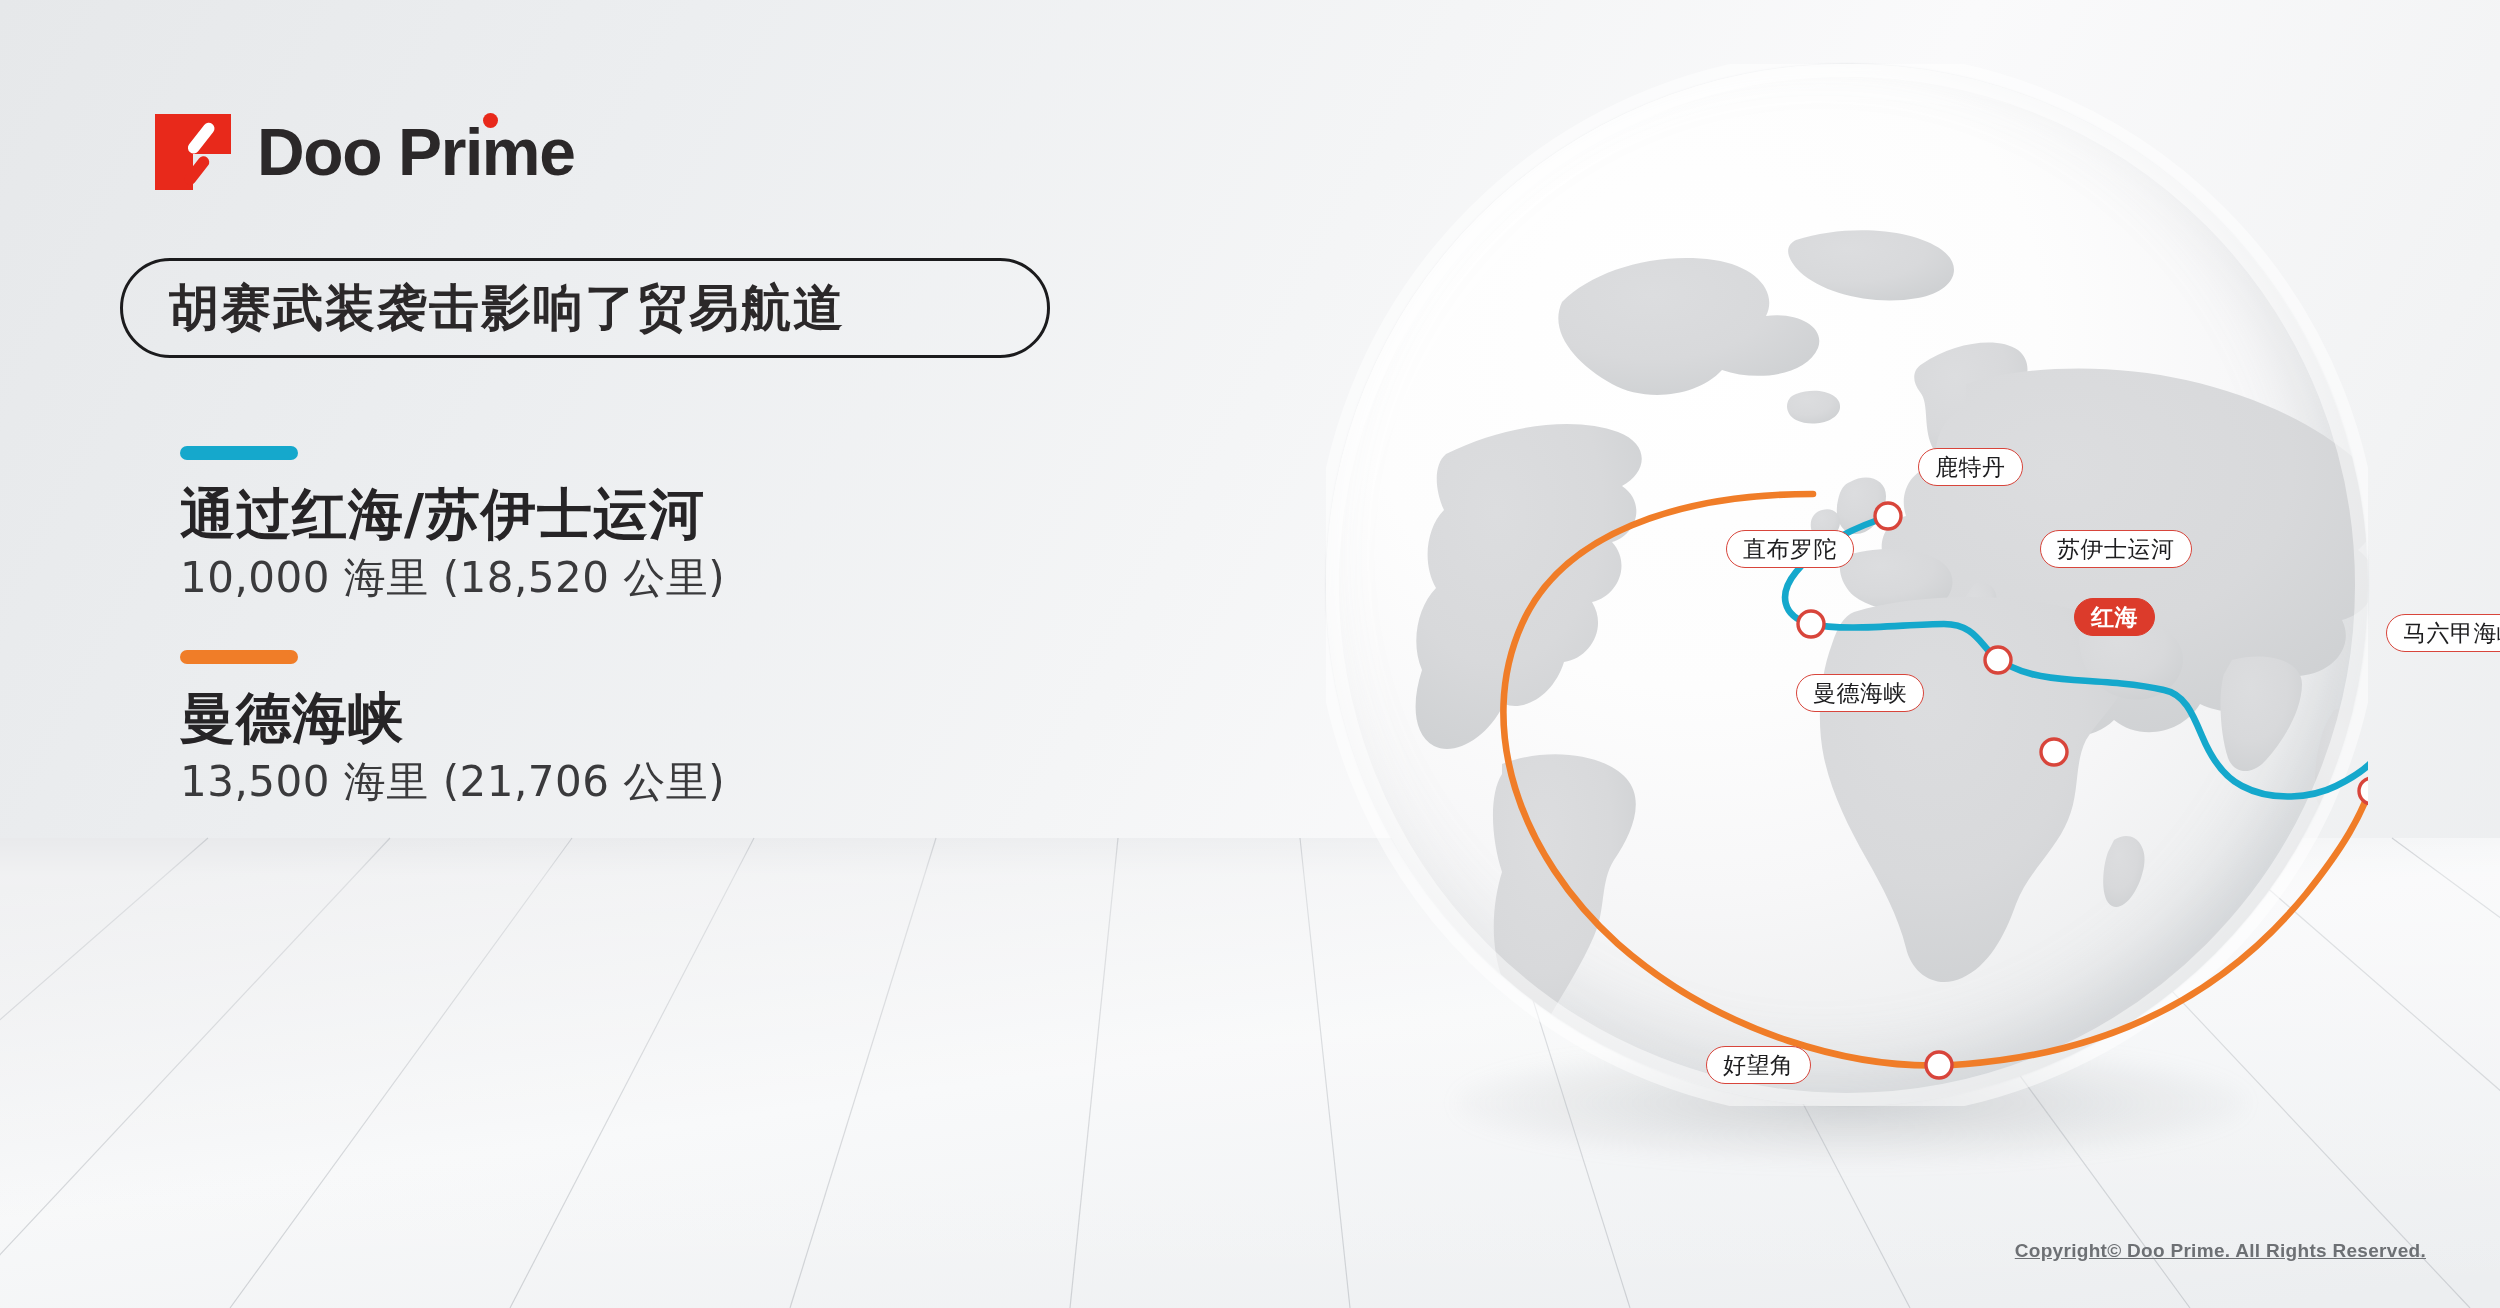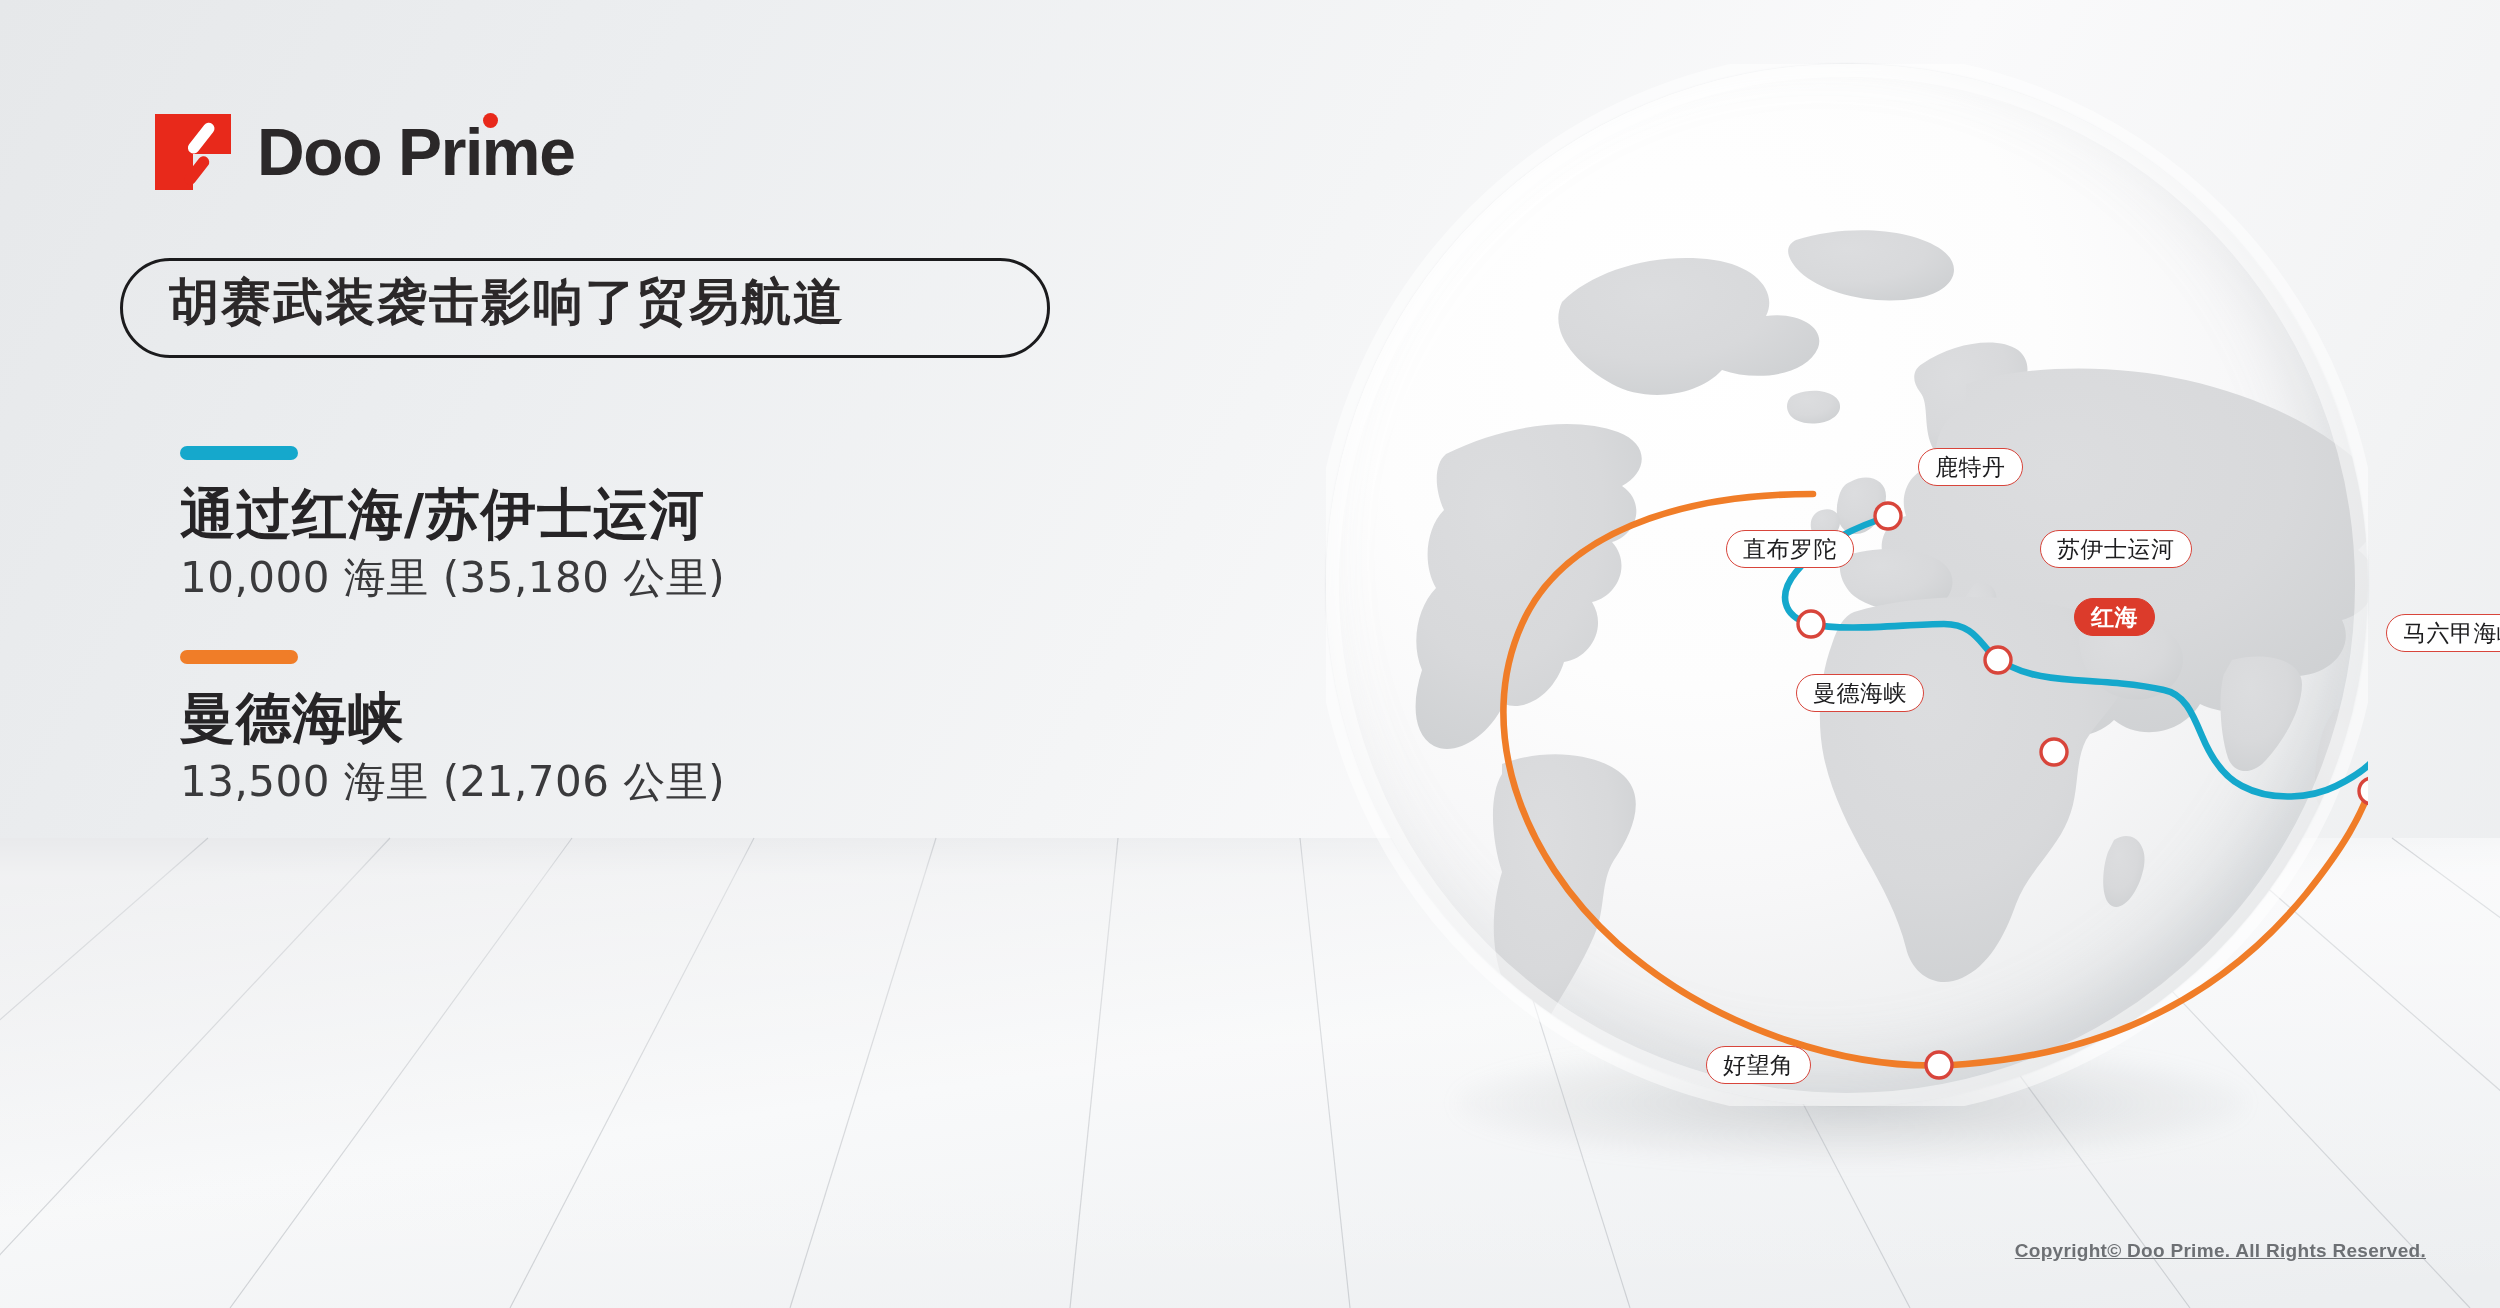--- a/index.html
+++ b/index.html
@@ -127,22 +127,23 @@
     border-radius: 50%;
     background: #e8291b;
   }
 
   
   #headline-pill {
     position: absolute;
     left: 120px; top: 258px;
     height: 100px;
     min-width: 930px;
-    padding: 16px 46px;
+    padding: 0 46px;
     display: inline-flex;
+    align-items: center;
     border: 3.5px solid #1b1b1d;
     border-radius: 52px;
     background: transparent;
   }
   #headline-text {
     font-size: 50px;
     font-weight: 700;
     color: #2b2829;
     letter-spacing: 2px;
     line-height: 1;
@@ -401,21 +402,21 @@
       </div>
     </div>
 
     <div id="headline-pill">
       <span id="headline-text">胡赛武装袭击影响了贸易航道</span>
     </div>
 
     <div class="legend-block" id="legend-block-0">
       <div class="legend-rule" style="background:#15a8cc;"></div>
       <div class="legend-title">通过红海/苏伊士运河</div>
-      <div class="legend-value">10,000 海里 (35,180 公里)</div>
+      <div class="legend-value">10,000 海里 (18,520 公里)</div>
     </div>
 
     <div class="legend-block" id="legend-block-1">
       <div class="legend-rule" style="background:#f07d28;"></div>
       <div class="legend-title">曼德海峡</div>
       <div class="legend-value">13,500 海里 (21,706 公里)</div>
     </div>
   </div>
 
   <div id="copyright">Copyright© Doo Prime. All Rights Reserved.</div>

